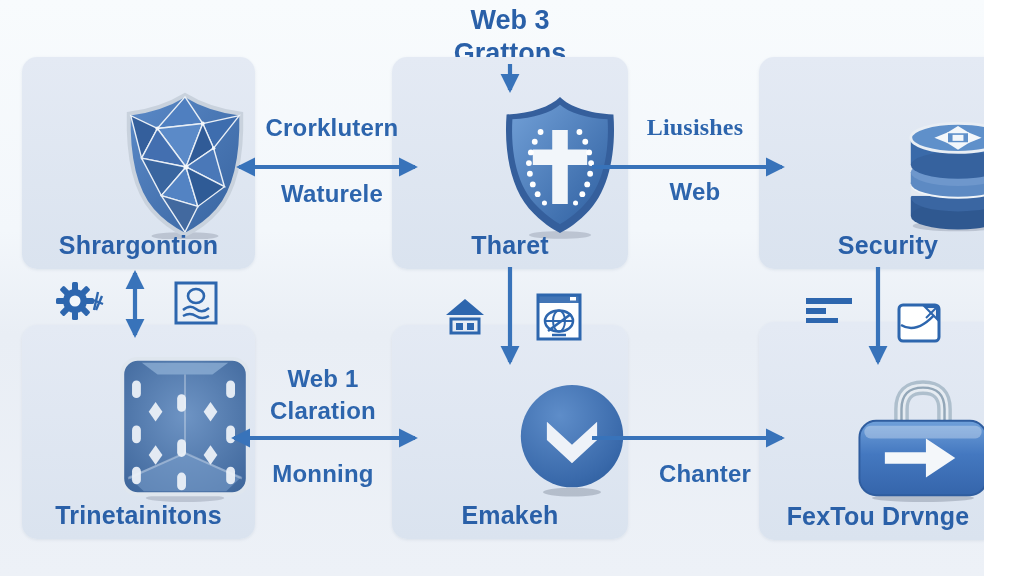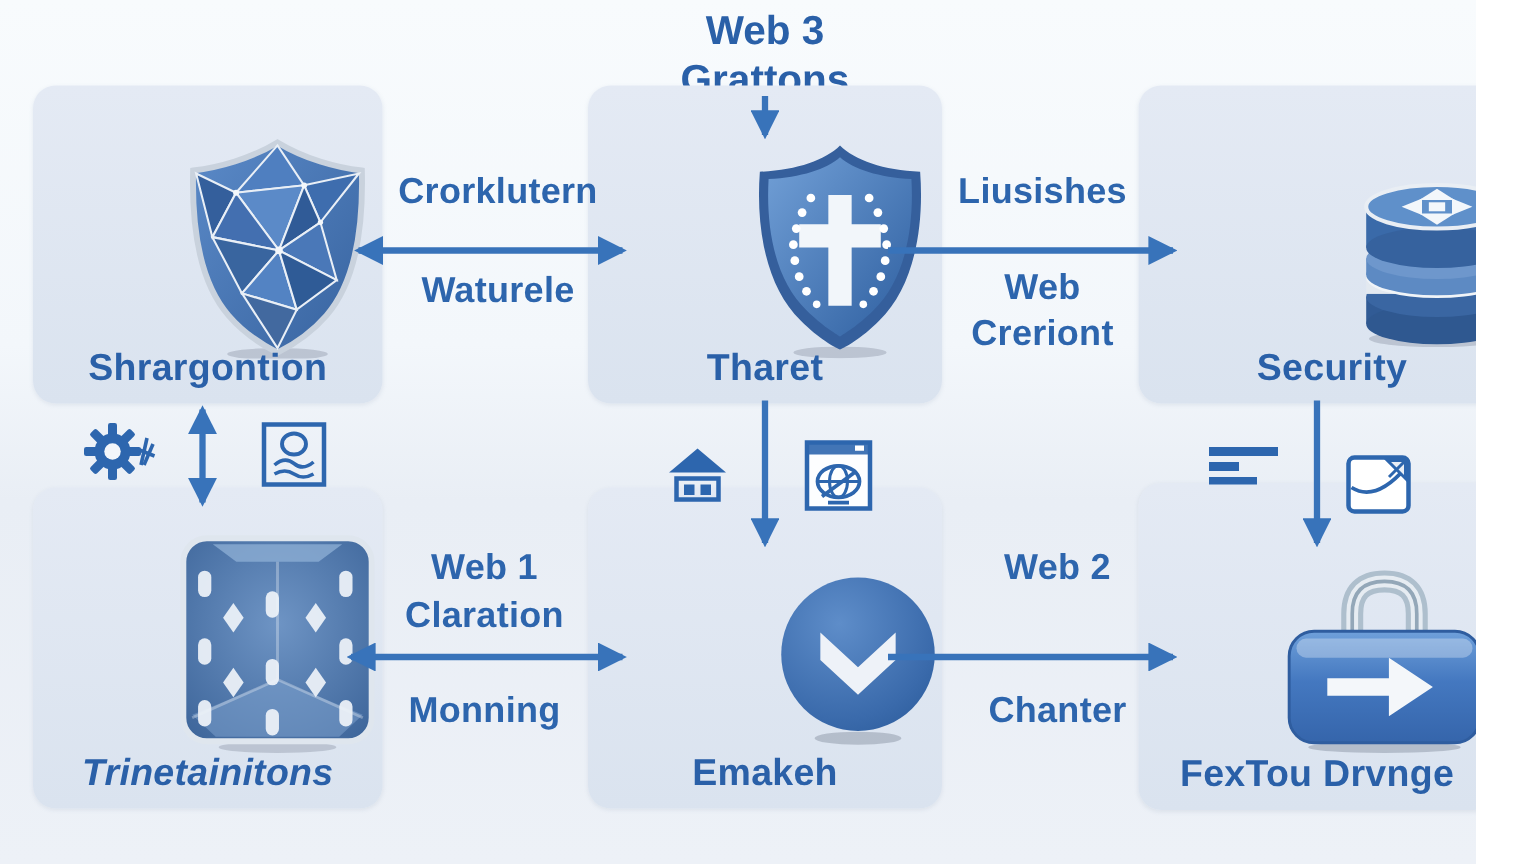--- a/index.html
+++ b/index.html
@@ -125,21 +125,21 @@
         <polygon points="0,-24 13,-9 -13,-9"></polygon>
         <polygon points="0,24 13,9 -13,9"></polygon>
         <polygon points="-26,0 -11,-11 -11,11"></polygon>
         <polygon points="26,0 11,-11 11,11"></polygon>
         <rect x="-6" y="-6" width="12" height="12"></rect>
       </g>
     </svg>
     <div class="node-label">Security</div>
   </div>
 
-  <div class="node-box" style="left:22px;top:325px;width:233px;height:214px;font-style:italic;">
+  <div class="node-box" style="left:22px;top:325px;width:233px;height:214px;">
     <svg width="140" height="152" viewBox="0 0 140 155" style="margin-top:26px">
       <defs>
           <radialGradient id="cbg" cx="0.5" cy="0.42" r="0.75">
         <stop offset="0" stop-color="#6e94c4"></stop>
             <stop offset="1" stop-color="#3c6499"></stop>
           </radialGradient>
         </defs>
       <ellipse cx="70" cy="150" rx="40" ry="4" fill="rgba(90,100,120,0.25)"></ellipse>
       <rect x="6" y="8" width="128" height="138" rx="16" fill="url(#cbg)" stroke="#dfe6ee" stroke-width="4"></rect>
       <polygon points="26,12 114,12 98,24 42,24" fill="#8fb0d6" opacity="0.75"></polygon>
@@ -202,29 +202,27 @@
       <rect x="10" y="52" width="130" height="76" rx="17" fill="url(#bcg)" stroke="#2f5d9f" stroke-width="2"></rect>
       <rect x="15" y="57" width="120" height="13" rx="6.5" fill="rgba(255,255,255,0.3)"></rect>
       <path d="M36 84 H78 V70 L108 90 L78 110 V96 H36 Z" fill="#f4f7fa"></path>
     </svg>
     <div class="node-label">FexTou Drvnge</div>
   </div>
 
   <div class="elabel" style="left:237px;top:114px;">Crorklutern</div>
   <div class="elabel" style="left:237px;top:180px;">Waturele</div>
 
-  <div class="elabel" style="left:600px;top:114px;">Liusishes</div>
+  <div class="elabel" style="left:600px;top:114px;font-family:Liberation Serif, serif;">Liusishes</div>
   <div class="elabel" style="left:600px;top:178px;">Web</div>
-  <div class="elabel" style="left:600px;top:209px;">Creriont</div>
 
   <div class="elabel" style="left:228px;top:365px;">Web 1</div>
   <div class="elabel" style="left:228px;top:397px;text-align:center;">Claration</div>
   <div class="elabel" style="left:228px;top:460px;">Monning</div>
 
-  <div class="elabel" style="left:610px;top:365px;">Web 2</div>
   <div class="elabel" style="left:610px;top:460px;">Chanter</div>
 
   <div class="decor" style="left:54px;top:280px;">
     <svg width="52" height="42" viewBox="0 0 52 42">
       <g fill="#2d66ae">
         <g>
           <rect x="18" y="2" width="6" height="9" rx="1.5"></rect>
           <rect x="18" y="31" width="6" height="9" rx="1.5"></rect>
           <rect x="2" y="18" width="9" height="6" rx="1.5"></rect>
           <rect x="31" y="18" width="9" height="6" rx="1.5"></rect>

